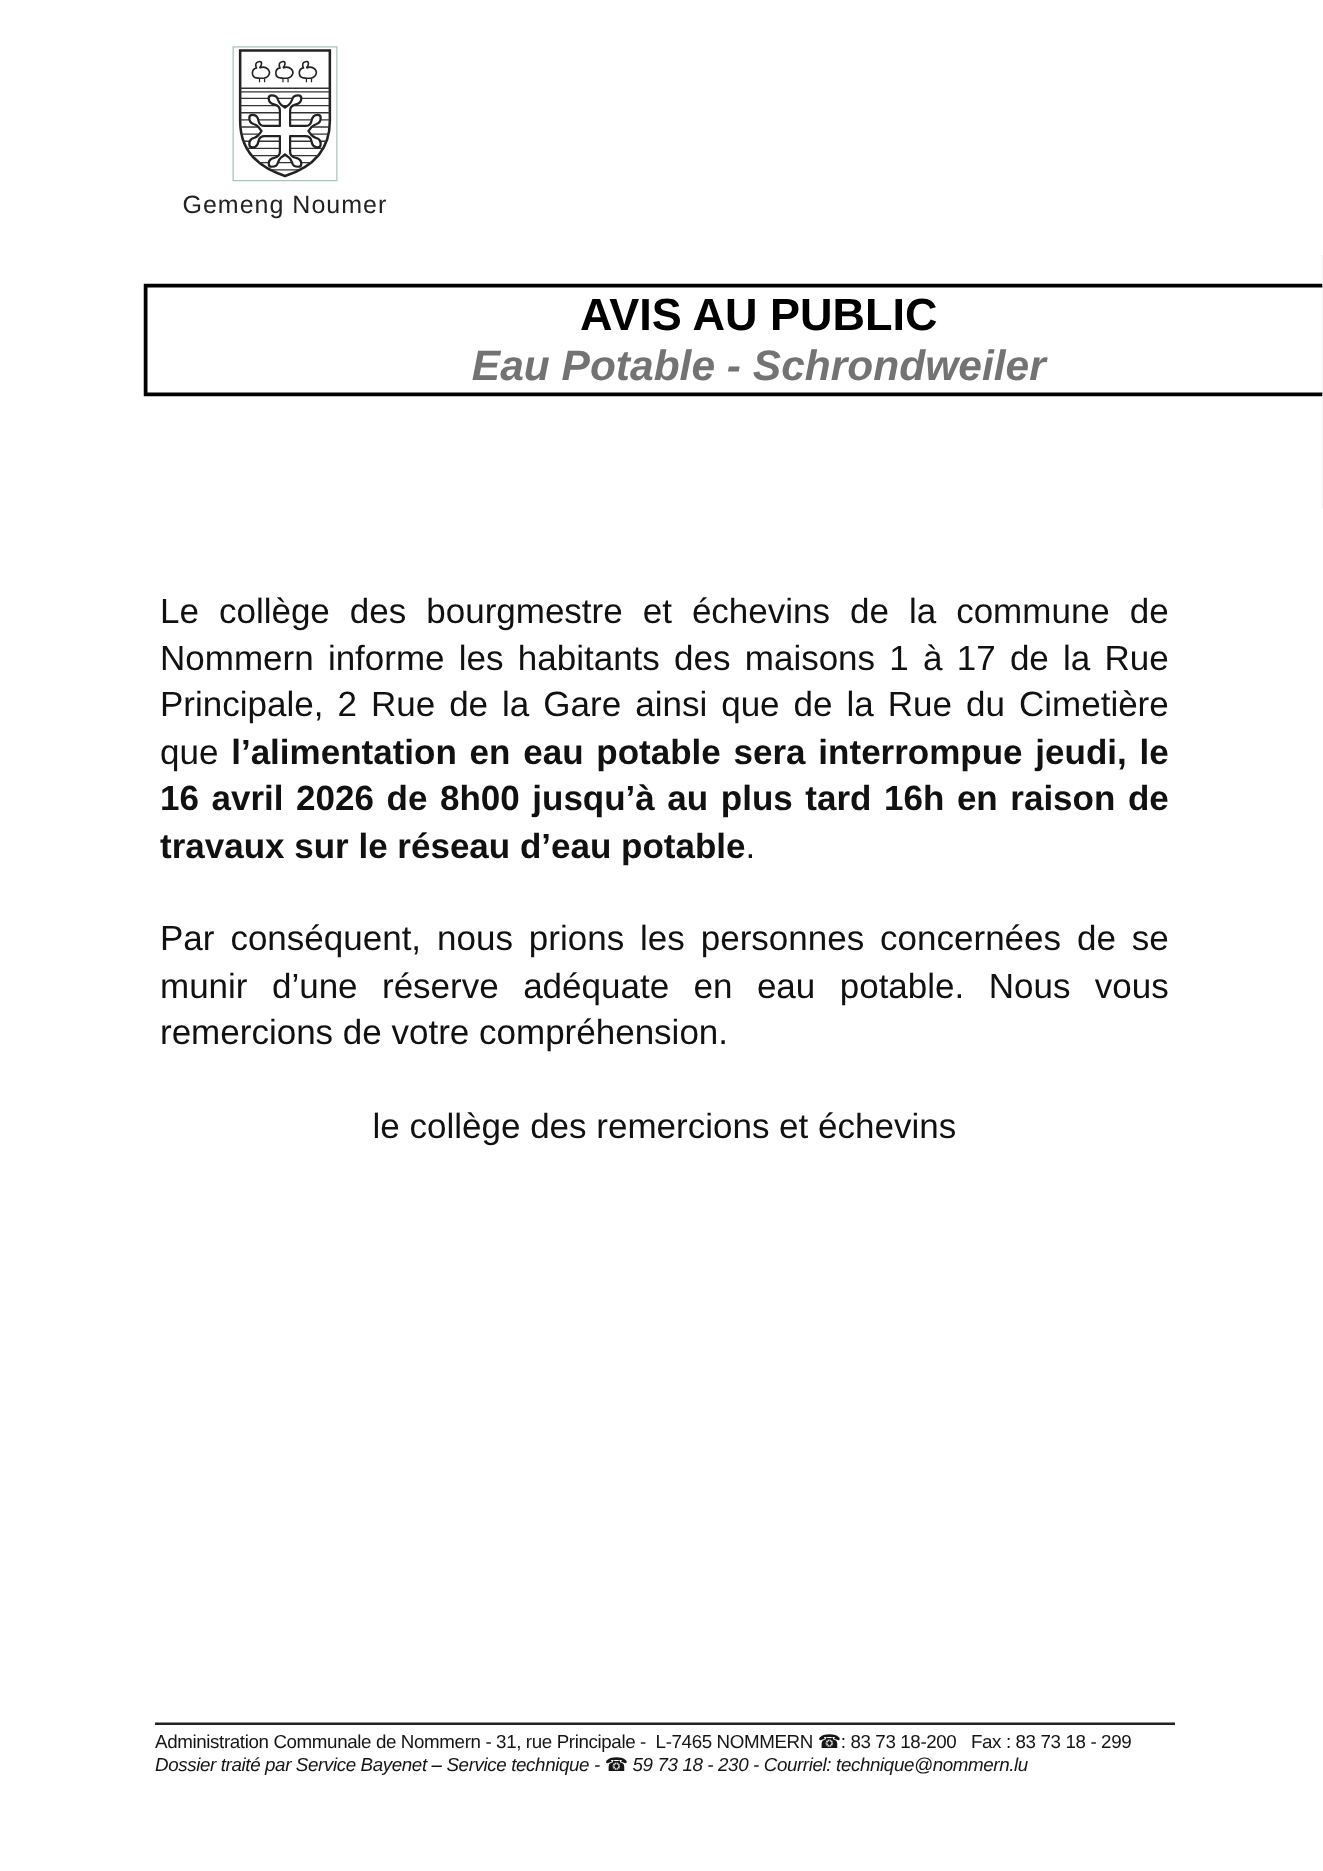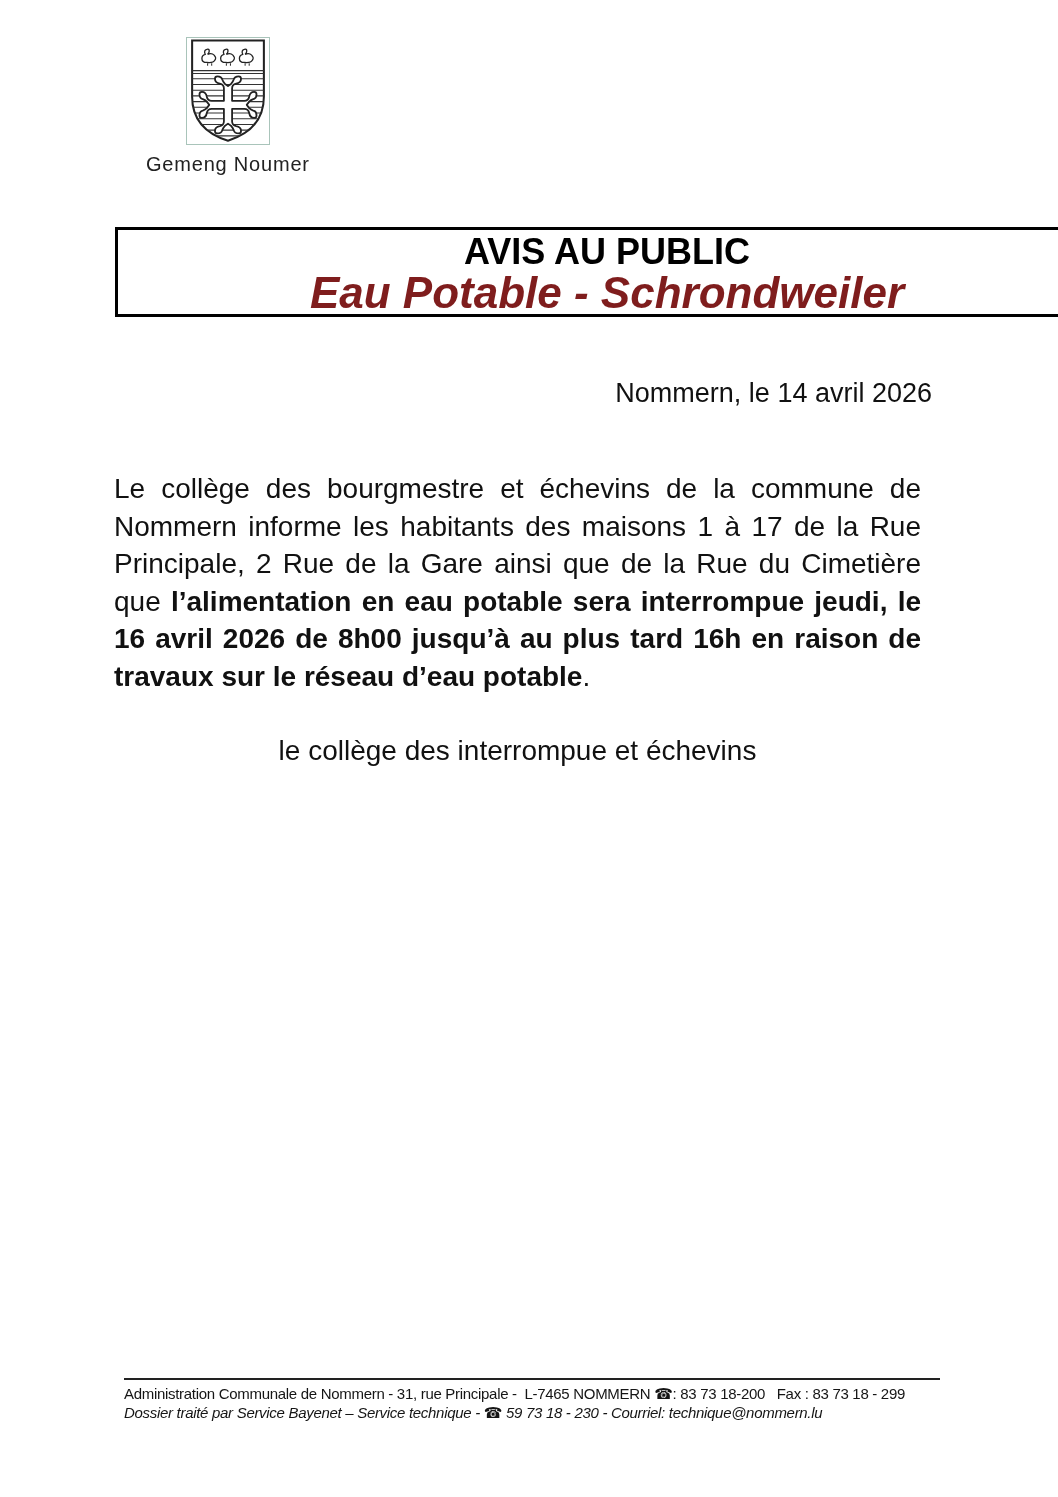--- a/index.html
+++ b/index.html
@@ -54,42 +54,42 @@
     justify-content: center;
     text-align: center;
   }
   .title-main {
     font-size: 36px;
     font-weight: bold;
     line-height: 42px;
     color: #000;
   }
   .title-sub {
-    font-size: 44px;
+    font-size: 34px;
     font-weight: bold;
     font-style: italic;
     line-height: 40px;
-    color: #7f1d1d;
+    color: #737373;
   }
 
   
   .dateline {
     position: absolute;
     left: 125px;
     top: 378px;
     width: 807px;
     text-align: right;
     font-size: 27px;
     color: #111;
   }
 
   
   .body-text {
     position: absolute;
-    left: 114px;
+    left: 128px;
     top: 470px;
     width: 807px;
     font-size: 28px;
     line-height: 37.5px;
     color: #111;
   }
   .body-text p {
     margin: 0 0 37px 0;
     text-align: justify;
   }
@@ -174,25 +174,25 @@
            L30,91 Q25,91 24,96 Q23,102 18,102 Q15,102 15,99 Q15,94 19,93 Q22,92 24,90 L27,86 L24,82 Q22,80 19,79 Q15,78 15,73 Q15,70 18,70 Q23,70 24,76 Q25,81 30,81 L45,81 Z"></path>
     </svg>
   </div>
   <div class="logo-caption">Gemeng Noumer</div>
 
   <div class="title-box">
     <div class="title-main">AVIS AU PUBLIC</div>
     <div class="title-sub">Eau Potable - Schrondweiler</div>
   </div>
 
-  <div class="dateline">Nommern, le 14 avril 2026</div>
 
   <div class="body-text">
     <p><span>Le collège des bourgmestre et échevins de la commune de Nommern informe les habitants des maisons 1 à 17 de la Rue Principale, 2 Rue de la Gare ainsi que de la Rue du Cimetière que </span><b>l’alimentation en eau potable sera interrompue jeudi, le 16 avril 2026 de 8h00 jusqu’à au plus tard 16h en raison de travaux sur le réseau d’eau potable</b><span>.</span></p>
-    <div class="signature">le collège des interrompue et échevins</div>
+    <p>Par conséquent, nous prions les personnes concernées de se munir d’une réserve adéquate en eau potable. Nous vous remercions de votre compréhension.</p>
+    <div class="signature">le collège des remercions et échevins</div>
   </div>
 
   <div class="footer">
     <div class="footer-line"><span>Administration Communale de Nommern - 31, rue Principale -  L-7465 NOMMERN </span><span class="phone-glyph">☎</span><span>: 83 73 18-200   Fax : 83 73 18 - 299</span></div>
     <div class="footer-line italic"><span>Dossier traité par Service Bayenet – Service technique - </span><span class="phone-glyph">☎</span><span> 59 73 18 - 230 - Courriel: technique@nommern.lu</span></div>
   </div>
 
 </div>
 
 </body></html>

